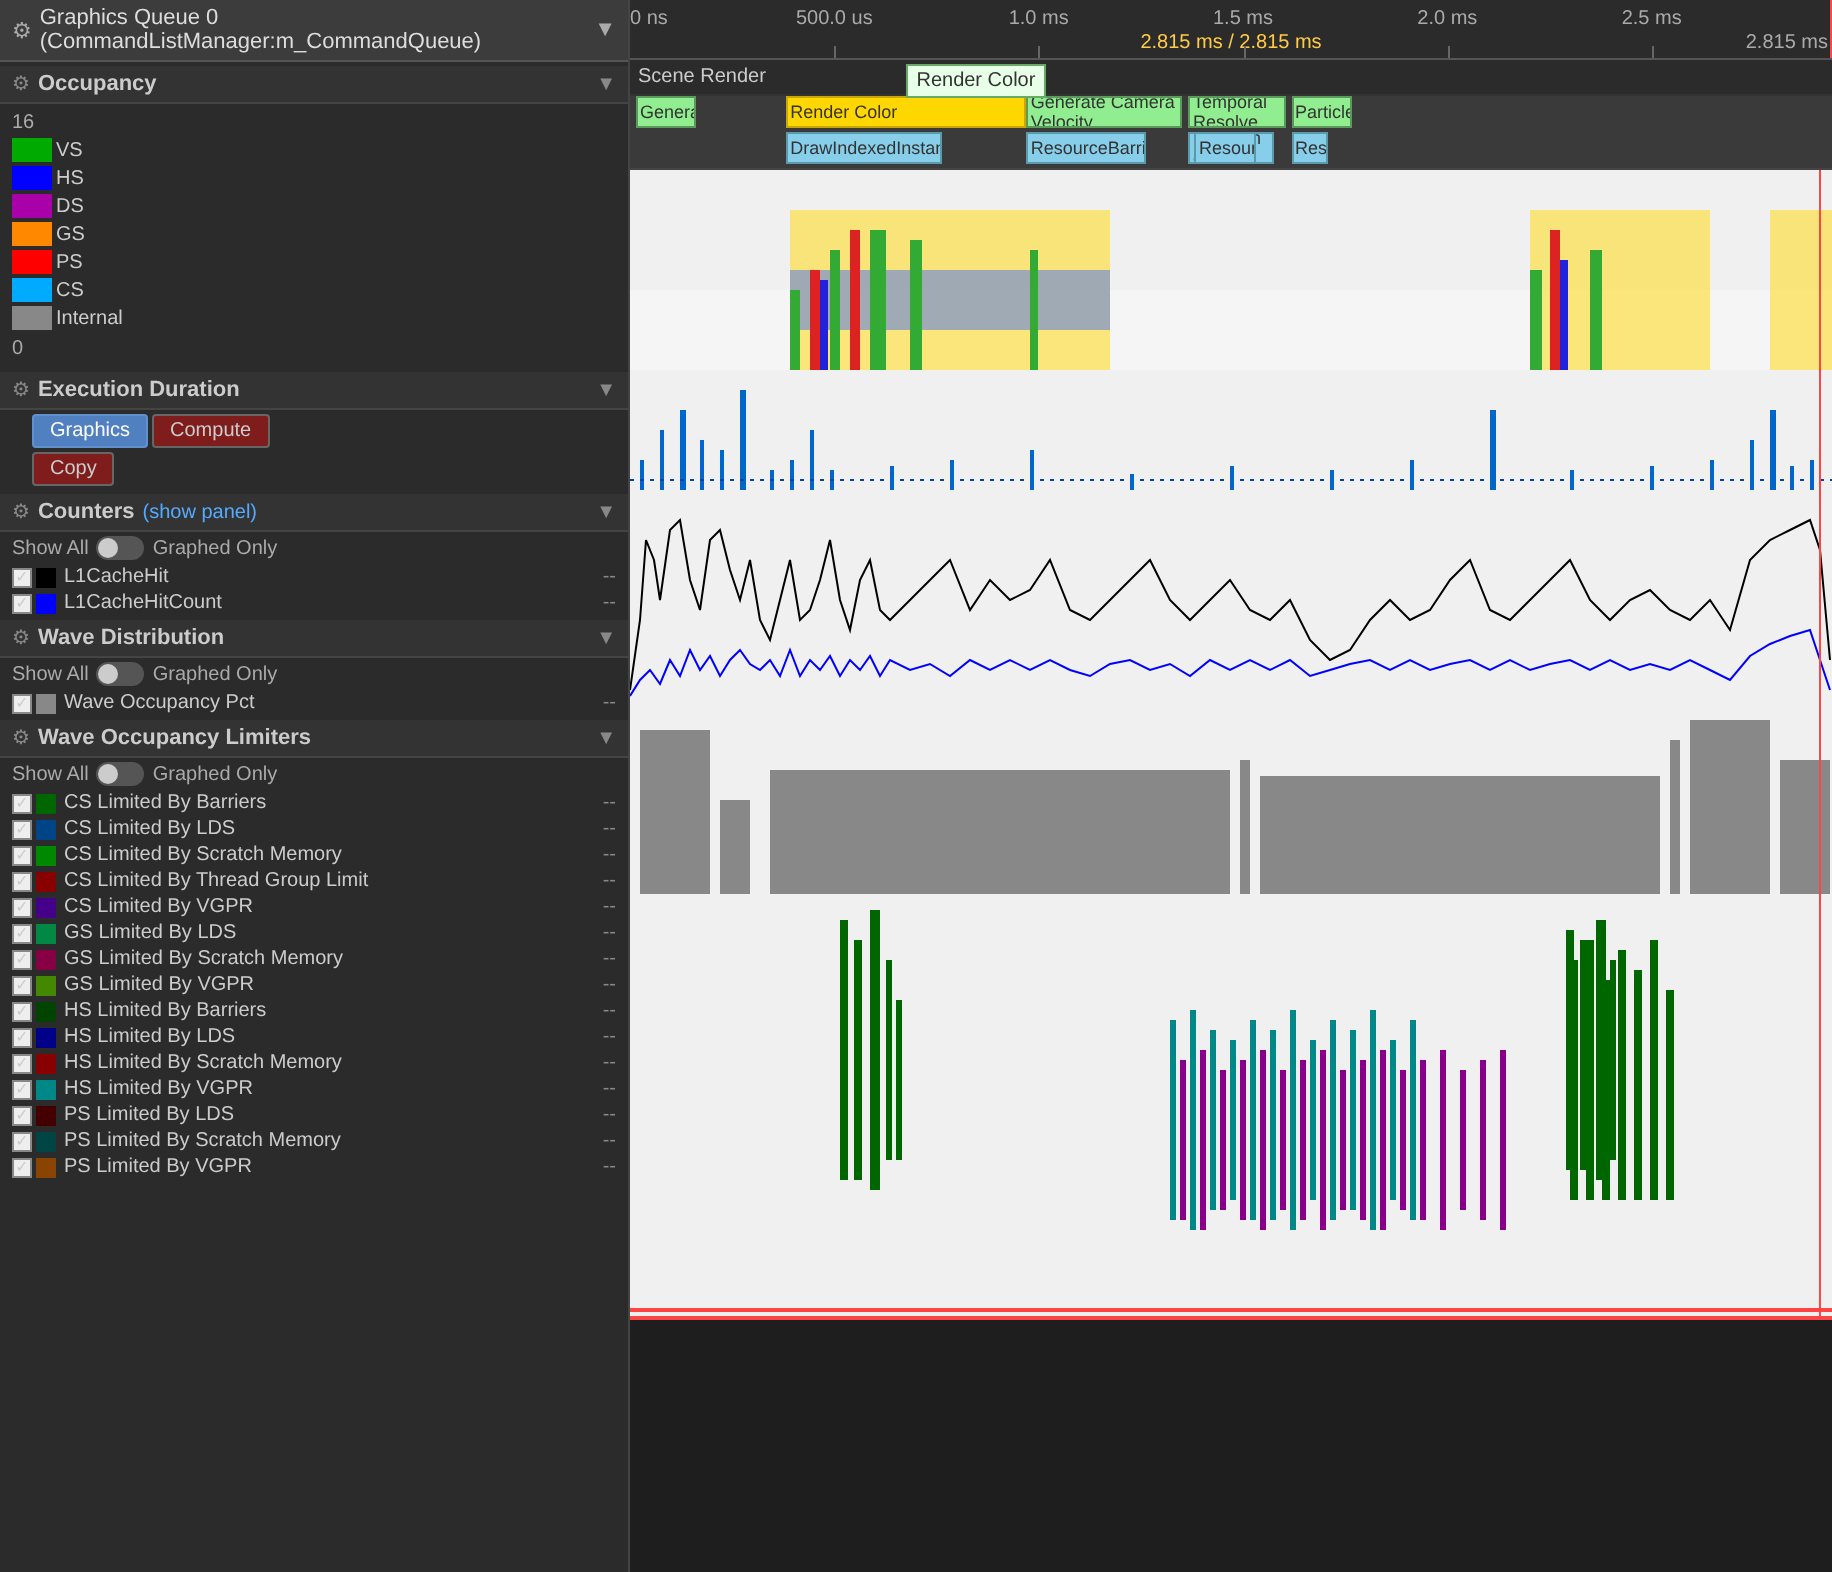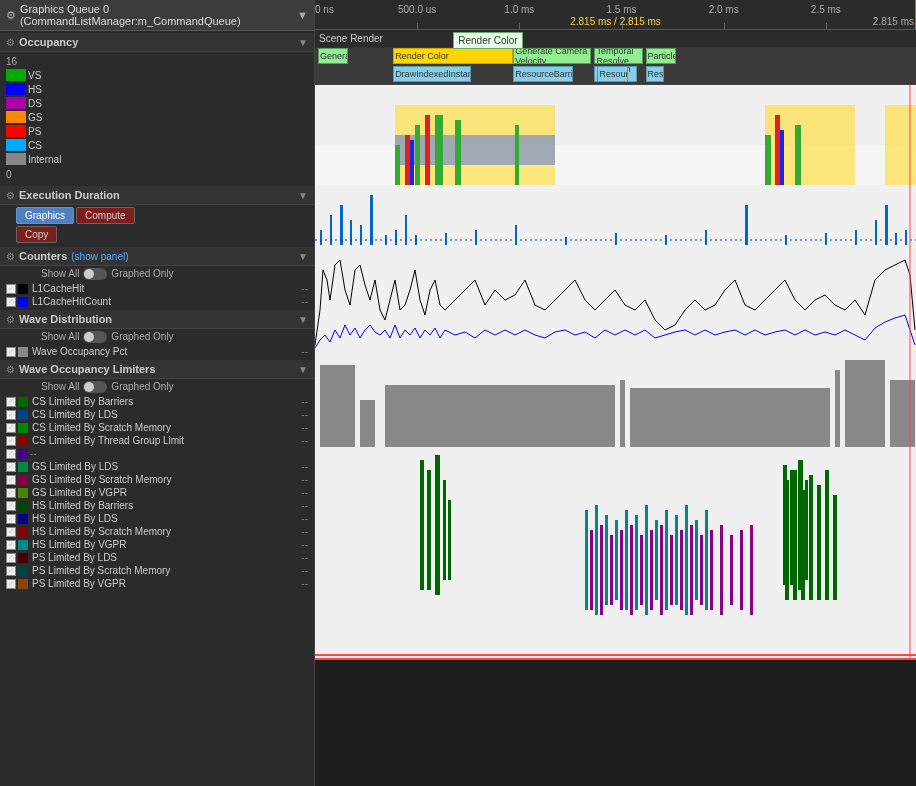--- a/index.html
+++ b/index.html
@@ -24,21 +24,21 @@
     .section-header .collapse-arrow { margin-left: auto; color: #888; font-size: 10px; }
     .section-title { font-size: 11px; font-weight: bold; }
     
     
     .occupancy-section { padding: 4px 6px; background: #2b2b2b; }
     .occupancy-label { font-size: 10px; color: #aaa; display: flex; align-items: center; justify-content: space-between; margin-bottom: 2px; }
     .occ-item { display: flex; align-items: center; gap: 2px; font-size: 10px; }
     .occ-swatch { width: 20px; height: 12px; display: inline-block; }
     
     
-    .show-all-row { display: flex; gap: 4px; padding: 2px 6px; font-size: 10px; color: #aaa; margin-left: 35px; }
+    .show-all-row { display: flex; align-items: center; gap: 4px; padding: 2px 6px; font-size: 10px; color: #aaa; }
     .toggle-switch { width: 24px; height: 12px; background: #555; border-radius: 6px; position: relative; cursor: pointer; }
     .toggle-knob { width: 10px; height: 10px; background: #ccc; border-radius: 50%; position: absolute; top: 1px; left: 1px; transition: left 0.2s; }
     .show-link { color: #5af; font-size: 10px; cursor: pointer; }
     
     .counter-row { display: flex; align-items: center; padding: 1px 6px; gap: 2px; }
     .counter-checkbox { width: 10px; height: 10px; background: #eee; border: 1px solid #888; display: inline-flex; align-items: center; justify-content: center; font-size: 8px; }
     .counter-swatch { width: 10px; height: 10px; display: inline-block; }
     .counter-label { flex: 1; font-size: 10px; color: #ccc; margin-left: 2px; }
     .counter-value { font-size: 10px; color: #888; }
     
@@ -204,20 +204,21 @@
     </div>
     <div class="counter-row">
       <div class="counter-checkbox">✓</div>
       <span class="counter-swatch" style="background:#880000;"></span>
       <span class="counter-label">CS Limited By Thread Group Limit</span>
       <span class="counter-value">--</span>
     </div>
     <div class="counter-row">
       <div class="counter-checkbox">✓</div>
       <span class="counter-swatch" style="background:#440088;"></span>
+      <span class="counter-label">CS Limited By VGPR</span>
       <span class="counter-value">--</span>
     </div>
     <div class="counter-row">
       <div class="counter-checkbox">✓</div>
       <span class="counter-swatch" style="background:#008844;"></span>
       <span class="counter-label">GS Limited By LDS</span>
       <span class="counter-value">--</span>
     </div>
     <div class="counter-row">
       <div class="counter-checkbox">✓</div>

